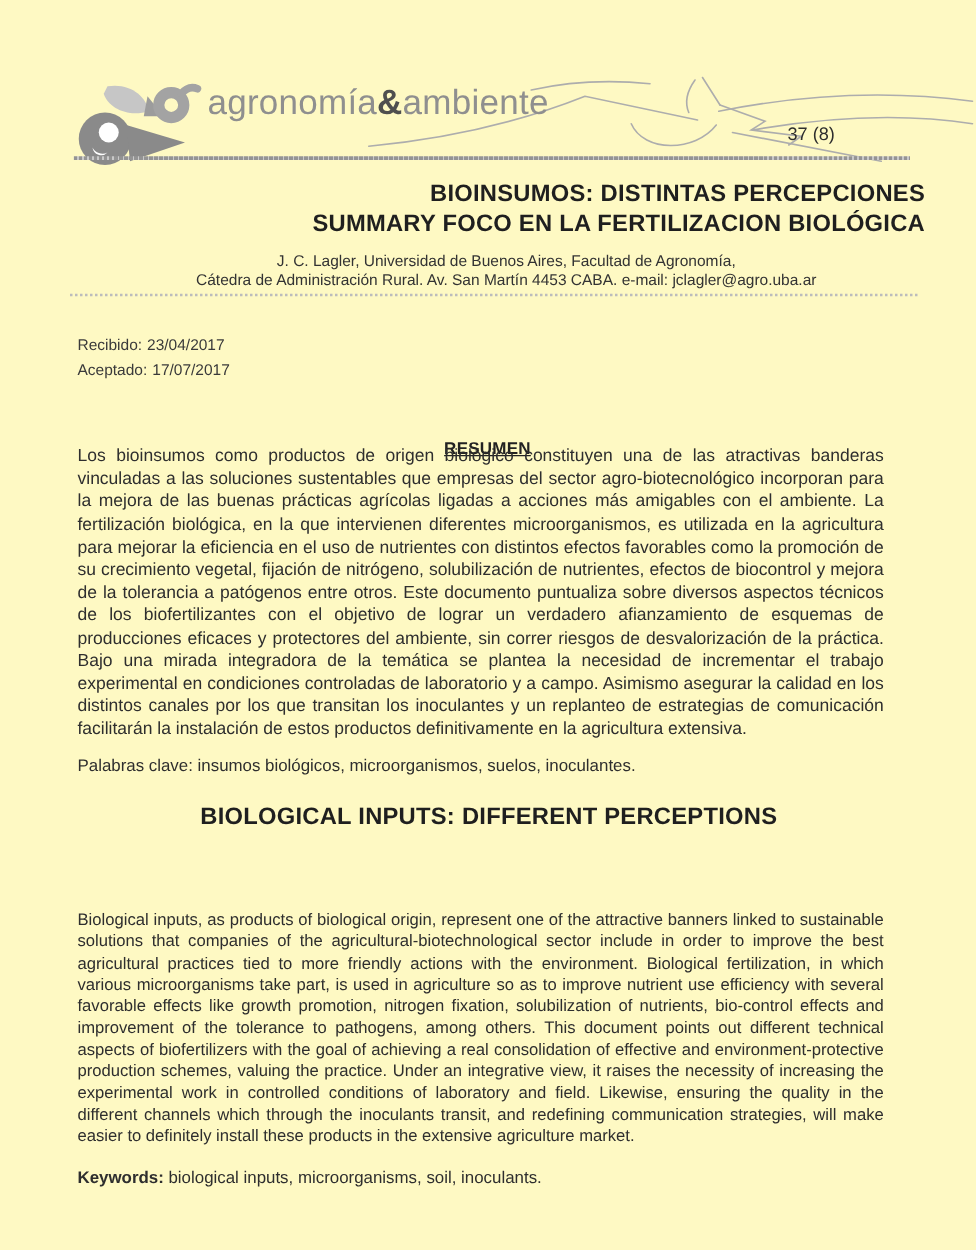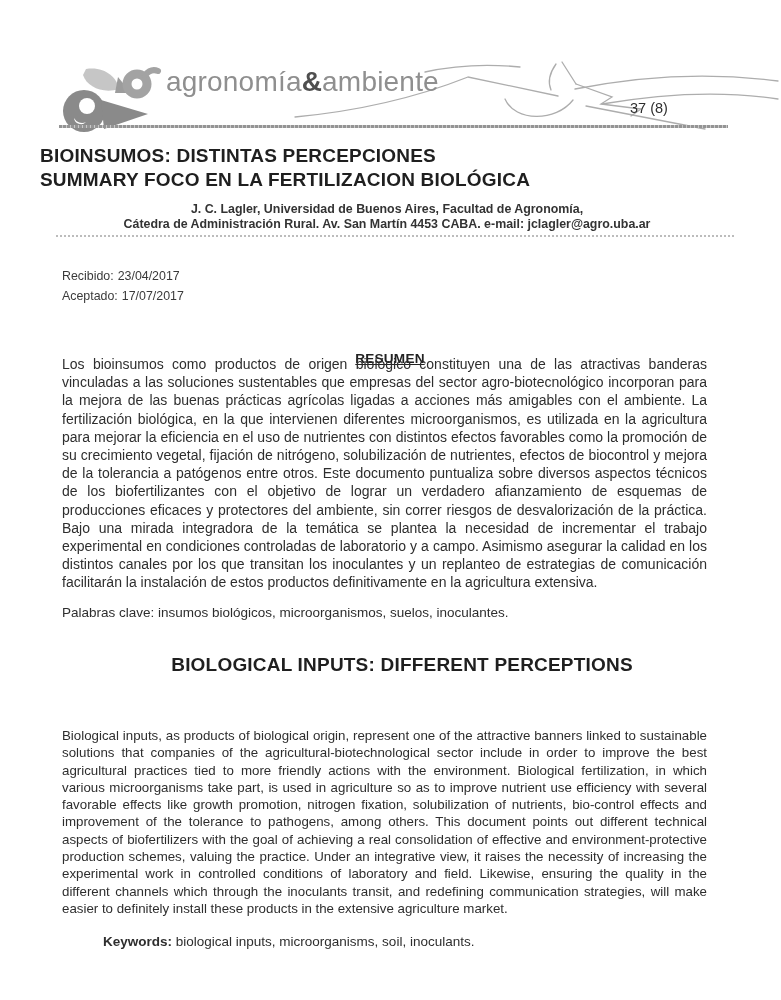--- a/index.html
+++ b/index.html
@@ -1,19 +1,19 @@
 <!DOCTYPE html>
 <html lang="es"><head>
 <meta charset="utf-8">
 <style>
   html,body{margin:0;padding:0;background:#e8e8e8;}
   .page{
     position:relative;
     width:781px;height:1000px;
-    background:#ffffff;
+    background:#fef9c3;
     font-family:"Liberation Sans", sans-serif;
     color:#303030;
     overflow:hidden;
     margin:0 auto;
   }
   .abs{position:absolute;}
 
   
   .logo-mark{left:58px;top:66px;}
   .wordmark{left:166px;top:66px;font-size:28px;letter-spacing:0.2px;color:#8f8f8f;white-space:nowrap;}
@@ -21,45 +21,45 @@
   .subtitle-row{left:176px;top:101px;display:flex;align-items:center;gap:7px;}
   .subtitle{font-size:13.5px;color:#3f3f3f;white-space:nowrap;}
   .issue{left:630px;top:100px;font-size:14.5px;color:#2e2e2e;}
   .line-art{left:0;top:58px;pointer-events:none;}
   .header-rule{
     left:59px;top:125px;width:669px;height:3px;
     background:repeating-linear-gradient(90deg,#949494 0 3px,#c9c9c9 3px 4px);
   }
 
   
-  .title-es{left:40px;top:144px;width:700px;text-align:left;
+  .title-es{left:40px;top:144px;width:700px;text-align:right;
     font-size:19px;font-weight:bold;line-height:24px;color:#1f1f1f;letter-spacing:0.2px;}
-  .authors{left:37px;top:202px;width:700px;text-align:center;
-    font-size:12.4px;line-height:14.5px;color:#333;font-weight:bold;}
+  .authors{left:55px;top:202px;width:700px;text-align:center;
+    font-size:12.4px;line-height:14.5px;color:#333;}
   .dotted-rule{left:56px;top:235px;width:678px;border-top:2px dotted #bcbcbc;height:0;}
 
   .received{left:62px;top:269px;font-size:12.4px;color:#3a3a3a;}
   .accepted{left:62px;top:289px;font-size:12.4px;color:#3a3a3a;}
   .date-value{margin-left:4px;}
 
   
   .section-heading{width:700px;left:40px;text-align:center;
     font-size:13.6px;font-weight:bold;color:#222;letter-spacing:0.2px;text-decoration:underline;}
   .resumen-heading{top:351px;}
   .body-par{left:62px;width:645px;text-align:justify;color:#2e2e2e;}
   .resumen-par{top:355px;font-size:14px;line-height:18.2px;}
   .palabras{left:62px;top:605px;width:645px;font-size:13.5px;color:#2e2e2e;}
 
   
   .title-en{left:40px;top:640px;width:700px;text-align:center;
     font-size:19px;font-weight:bold;line-height:25px;color:#1f1f1f;letter-spacing:0.2px;}
   .summary-heading{top:709px;}
   .summary-par{top:727px;font-size:13.3px;line-height:17.3px;}
   .keywords{left:62px;top:934px;width:645px;font-size:13.5px;color:#2e2e2e;}
-  .keywords .kw-label{font-weight:bold;margin-left:41px;}
+  .keywords .kw-label{font-weight:bold;}
 </style>
 </head>
 <body>
 
 <div class="page">
 
   <svg class="abs line-art" width="781" height="80" viewBox="0 0 781 80" fill="none">
     <g stroke="#adadad" stroke-width="1.3" stroke-linecap="round" fill="none">
       <path d="M295,59 Q390,50 468,19 L558,38"></path>
       <path d="M425,14 Q470,4 520,9"></path>
@@ -109,21 +109,21 @@
     <span>Recibido:</span><span class="date-value">23/04/2017</span>
   </div>
   <div class="abs accepted">
     <span>Aceptado:</span><span class="date-value">17/07/2017</span>
   </div>
 
   <h2 class="abs section-heading resumen-heading" style="margin:0;">RESUMEN</h2>
   <p class="abs body-par resumen-par" style="margin:0;">Los bioinsumos como productos de origen biológico constituyen una de las atractivas banderas vinculadas a las soluciones sustentables que empresas del sector agro-biotecnológico incorporan para la mejora de las buenas prácticas agrícolas ligadas a acciones más amigables con el ambiente. La fertilización biológica, en la que intervienen diferentes microorganismos, es utilizada en la agricultura para mejorar la eficiencia en el uso de nutrientes con distintos efectos favorables como la promoción de su crecimiento vegetal, fijación de nitrógeno, solubilización de nutrientes, efectos de biocontrol y mejora de la tolerancia a patógenos entre otros. Este documento puntualiza sobre diversos aspectos técnicos de los biofertilizantes con el objetivo de lograr un verdadero afianzamiento de esquemas de producciones eficaces y protectores del ambiente, sin correr riesgos de desvalorización de la práctica. Bajo una mirada integradora de la temática se plantea la necesidad de incrementar el trabajo experimental en condiciones controladas de laboratorio y a campo. Asimismo asegurar la calidad en los distintos canales por los que transitan los inoculantes y un replanteo de estrategias de comunicación facilitarán la instalación de estos productos definitivamente en la agricultura extensiva.</p>
   <p class="abs palabras" style="margin:0;">Palabras clave: insumos biológicos, microorganismos, suelos, inoculantes.</p>
 
-  <h1 class="abs title-en" style="margin:12px;">
+  <h1 class="abs title-en" style="margin:1px;">
     <div>BIOLOGICAL INPUTS: DIFFERENT PERCEPTIONS</div>
   </h1>
 
   <p class="abs body-par summary-par" style="margin:0;">Biological inputs, as products of biological origin, represent one of the attractive banners linked to sustainable solutions that companies of the agricultural-biotechnological sector include in order to improve the best agricultural practices tied to more friendly actions with the environment. Biological fertilization, in which various microorganisms take part, is used in agriculture so as to improve nutrient use efficiency with several favorable effects like growth promotion, nitrogen fixation, solubilization of nutrients, bio-control effects and improvement of the tolerance to pathogens, among others. This document points out different technical aspects of biofertilizers with the goal of achieving a real consolidation of effective and environment-protective production schemes, valuing the practice. Under an integrative view, it raises the necessity of increasing the experimental work in controlled conditions of laboratory and field. Likewise, ensuring the quality in the different channels which through the inoculants transit, and redefining communication strategies, will make easier to definitely install these products in the extensive agriculture market.</p>
 
   <p class="abs keywords" style="margin:0;">
     <span class="kw-label">Keywords:</span><span> biological inputs, microorganisms, soil, inoculants.</span>
   </p>
 
 </div>

